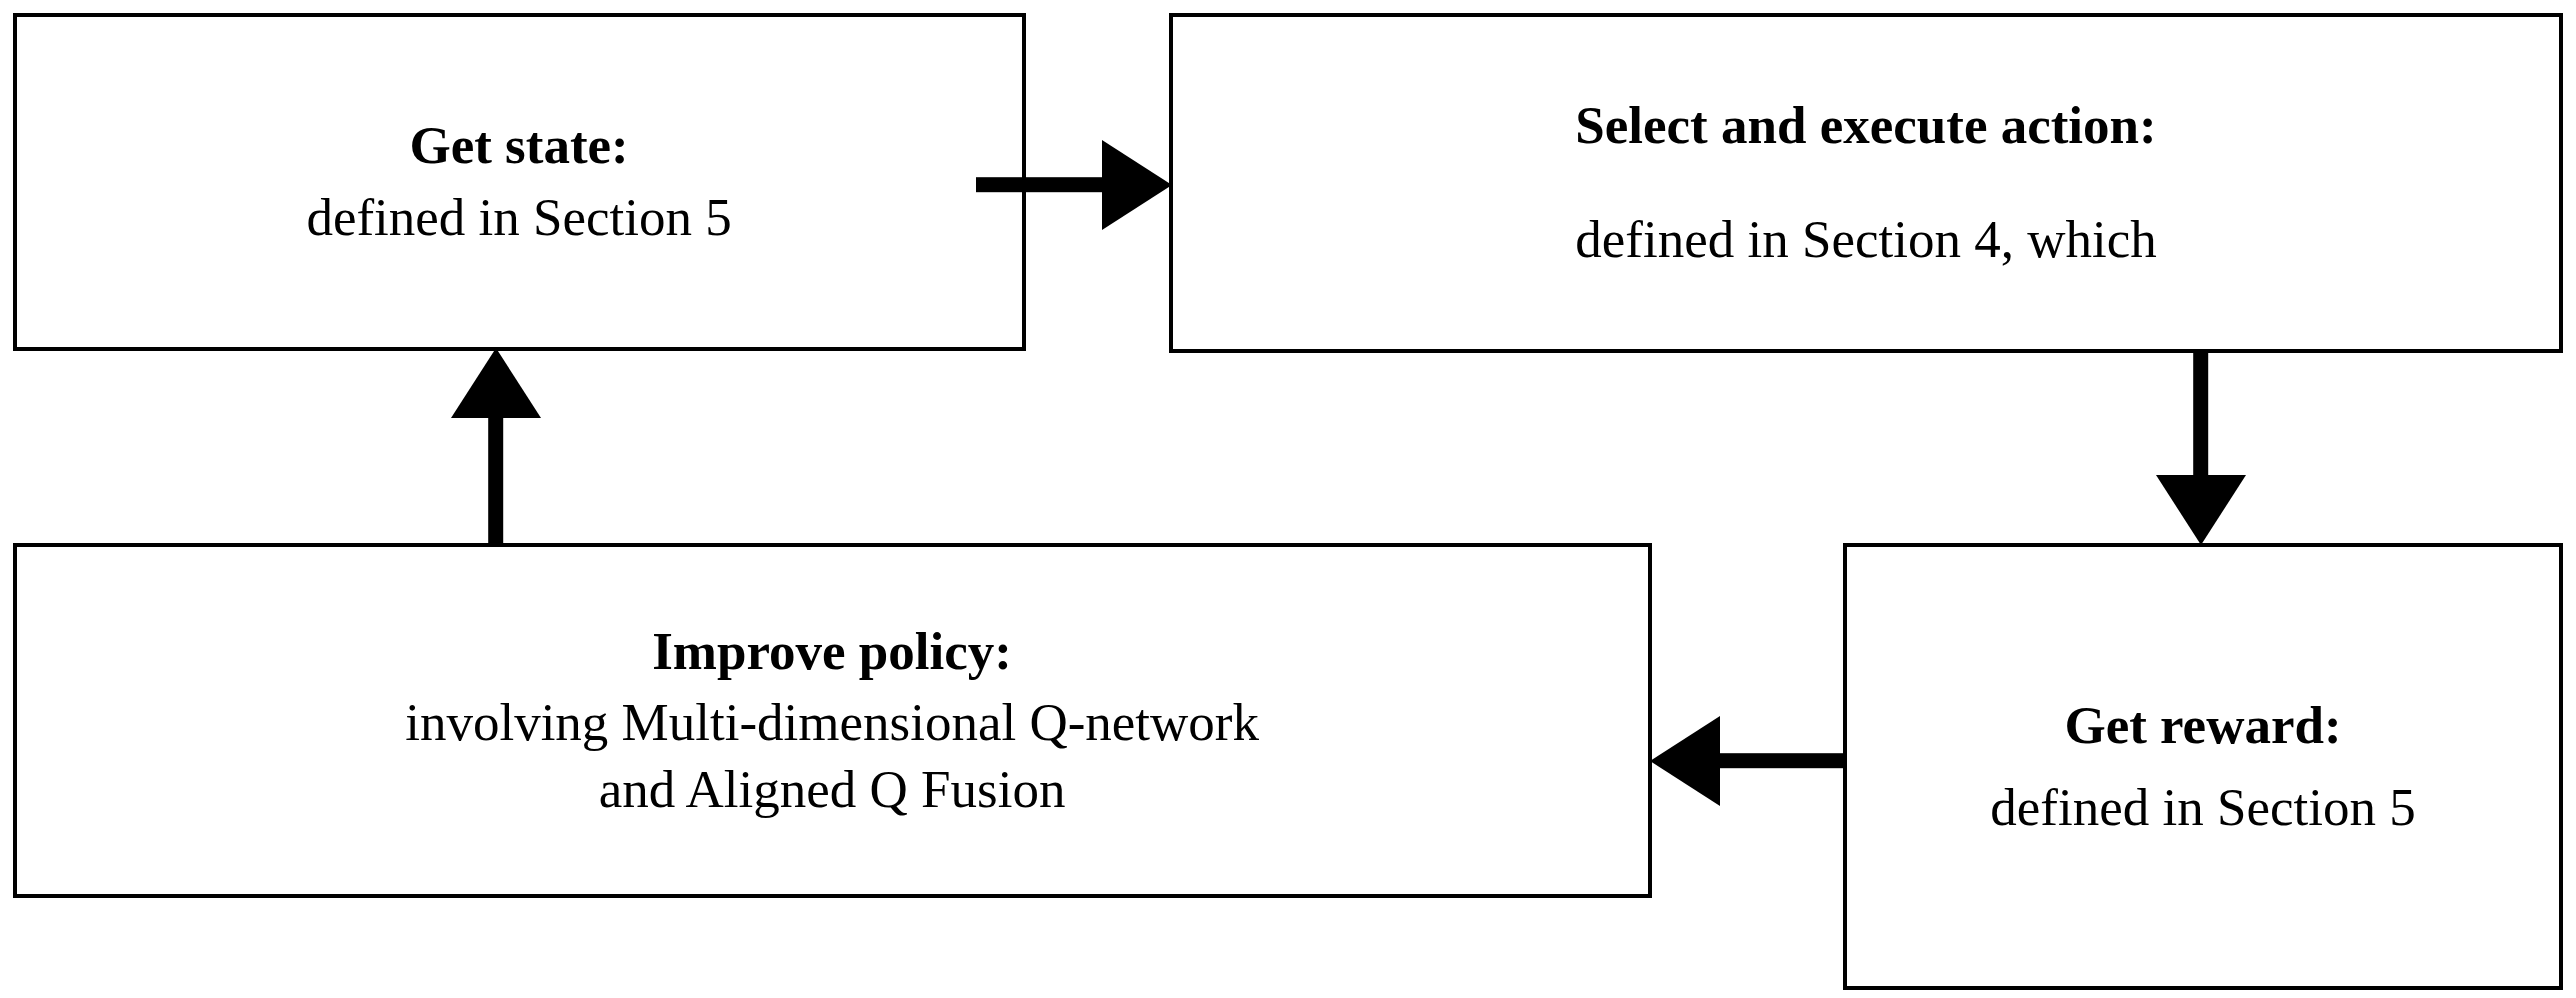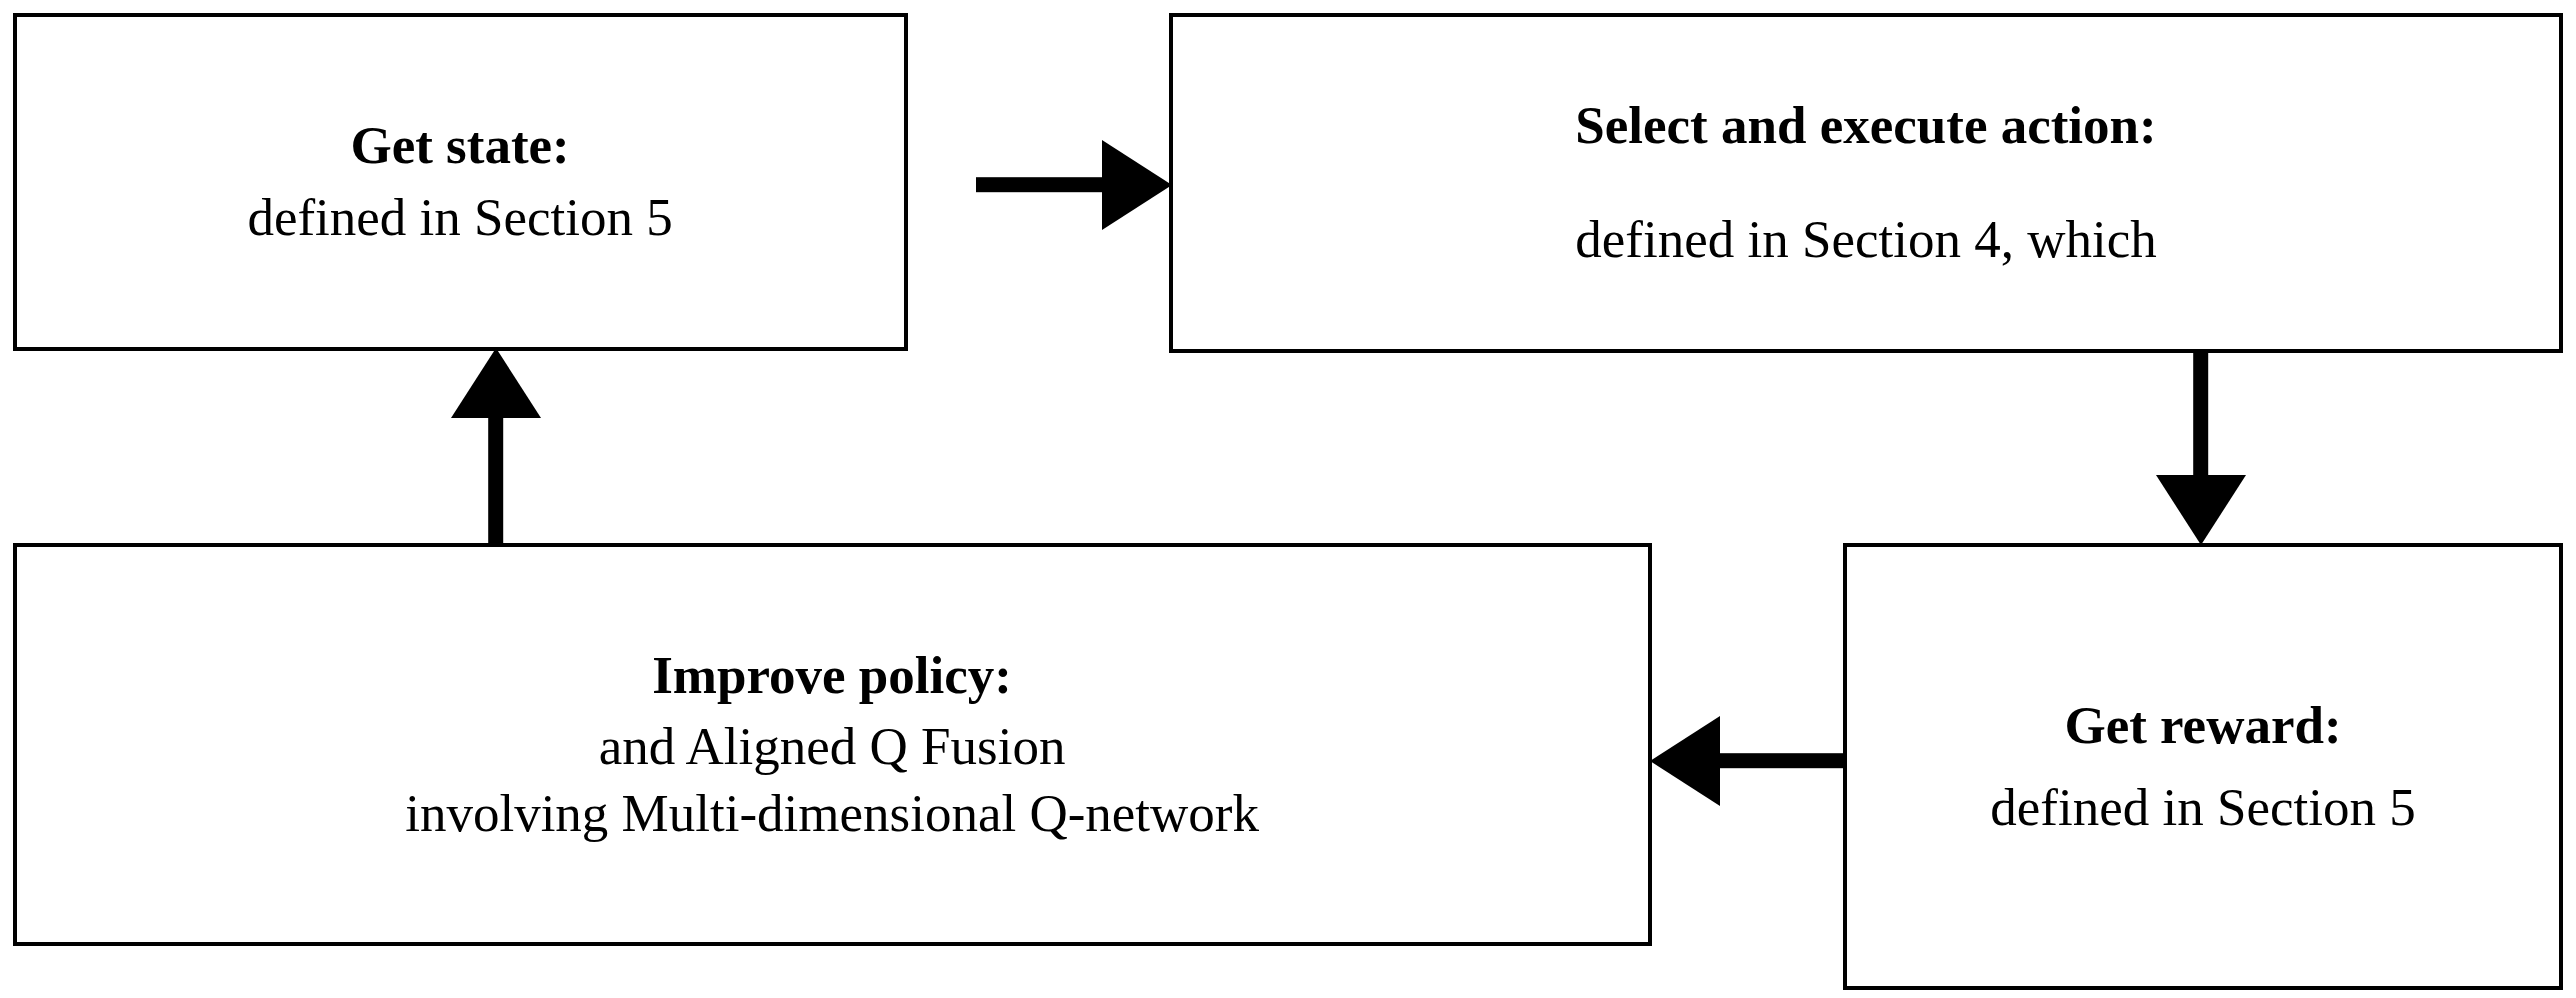--- a/index.html
+++ b/index.html
@@ -30,23 +30,23 @@
   }
   .node .title {
     font-weight: bold;
     white-space: nowrap;
   }
   .node .line {
     white-space: nowrap;
   }
 
   
-  #node-get-state      { left: 12.6px;   top: 12.6px;  width: 895px;  height: 338px; font-size: 53px; }
+  #node-get-state      { left: 12.6px;   top: 12.6px;  width: 1013px;  height: 338px; font-size: 53px; }
   #node-select-action  { left: 1169px; top: 12.6px;  width: 1394px; height: 340px; font-size: 53px; gap: 43px; }
-  #node-improve-policy { left: 12.6px;   top: 543px; width: 1639px; height: 403px; font-size: 53px; }
+  #node-improve-policy { left: 12.6px;   top: 543px; width: 1639px; height: 355px; font-size: 53px; }
   #node-get-reward     { left: 1843px; top: 543px; width: 720px;  height: 447px; font-size: 53px; }
 
   #node-get-state .title      { margin-bottom: 5.8px; }
   #node-select-action .title  { margin-bottom: 3.9px; }
   #node-improve-policy .title { margin-bottom: 3.9px; }
   #node-get-reward .title     { margin-bottom: 15px; }
 
   
   .edge { position: absolute; }
   .edge .shaft-h {
@@ -124,22 +124,22 @@
     <div class="line">defined in Section 5</div>
   </div>
 
   <div class="node" id="node-select-action">
     <div class="title">Select and execute action:</div>
     <div class="line">defined in Section 4, which</div>
   </div>
 
   <div class="node" id="node-improve-policy">
     <div class="title">Improve policy:</div>
+    <div class="line">involving Multi-dimensional Q-network</div>
     <div class="line">and Aligned Q Fusion</div>
-    <div class="line">involving Multi-dimensional Q-network</div>
   </div>
 
   <div class="node" id="node-get-reward">
     <div class="title">Get reward:</div>
     <div class="line">defined in Section 5</div>
   </div>
 
   <div class="edge" id="edge-state-to-action">
     <div class="shaft-h"></div>
     <div class="head head-right"></div>

